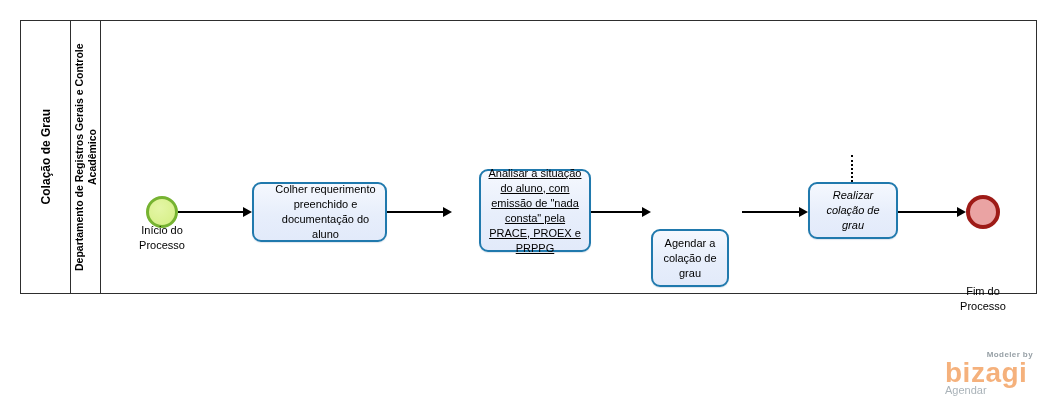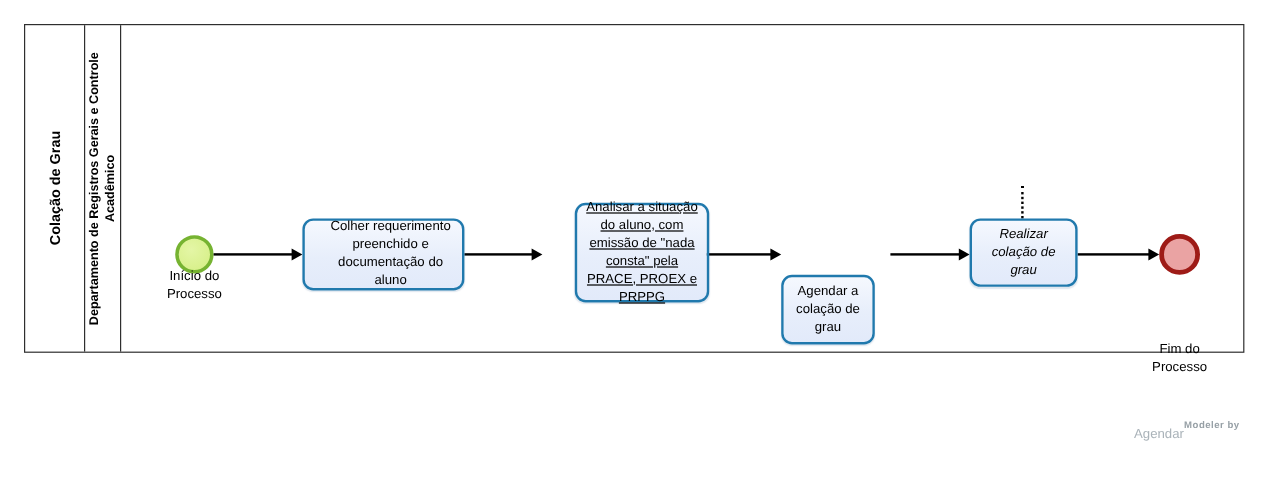--- a/index.html
+++ b/index.html
@@ -113,16 +113,17 @@
     <span>Realizar colação de grau</span>
   </div>
 
   <div class="event end-event"></div>
   <div class="event-label end-label">
     <span>Fim do Processo</span>
   </div>
 
   <div class="logo">
     <span class="logo-powered">Modeler by</span>
+    <span class="logo-brand">bizagi</span>
     <span class="logo-product">Agendar</span>
   </div>
 
 </div>
 
 </body></html>

